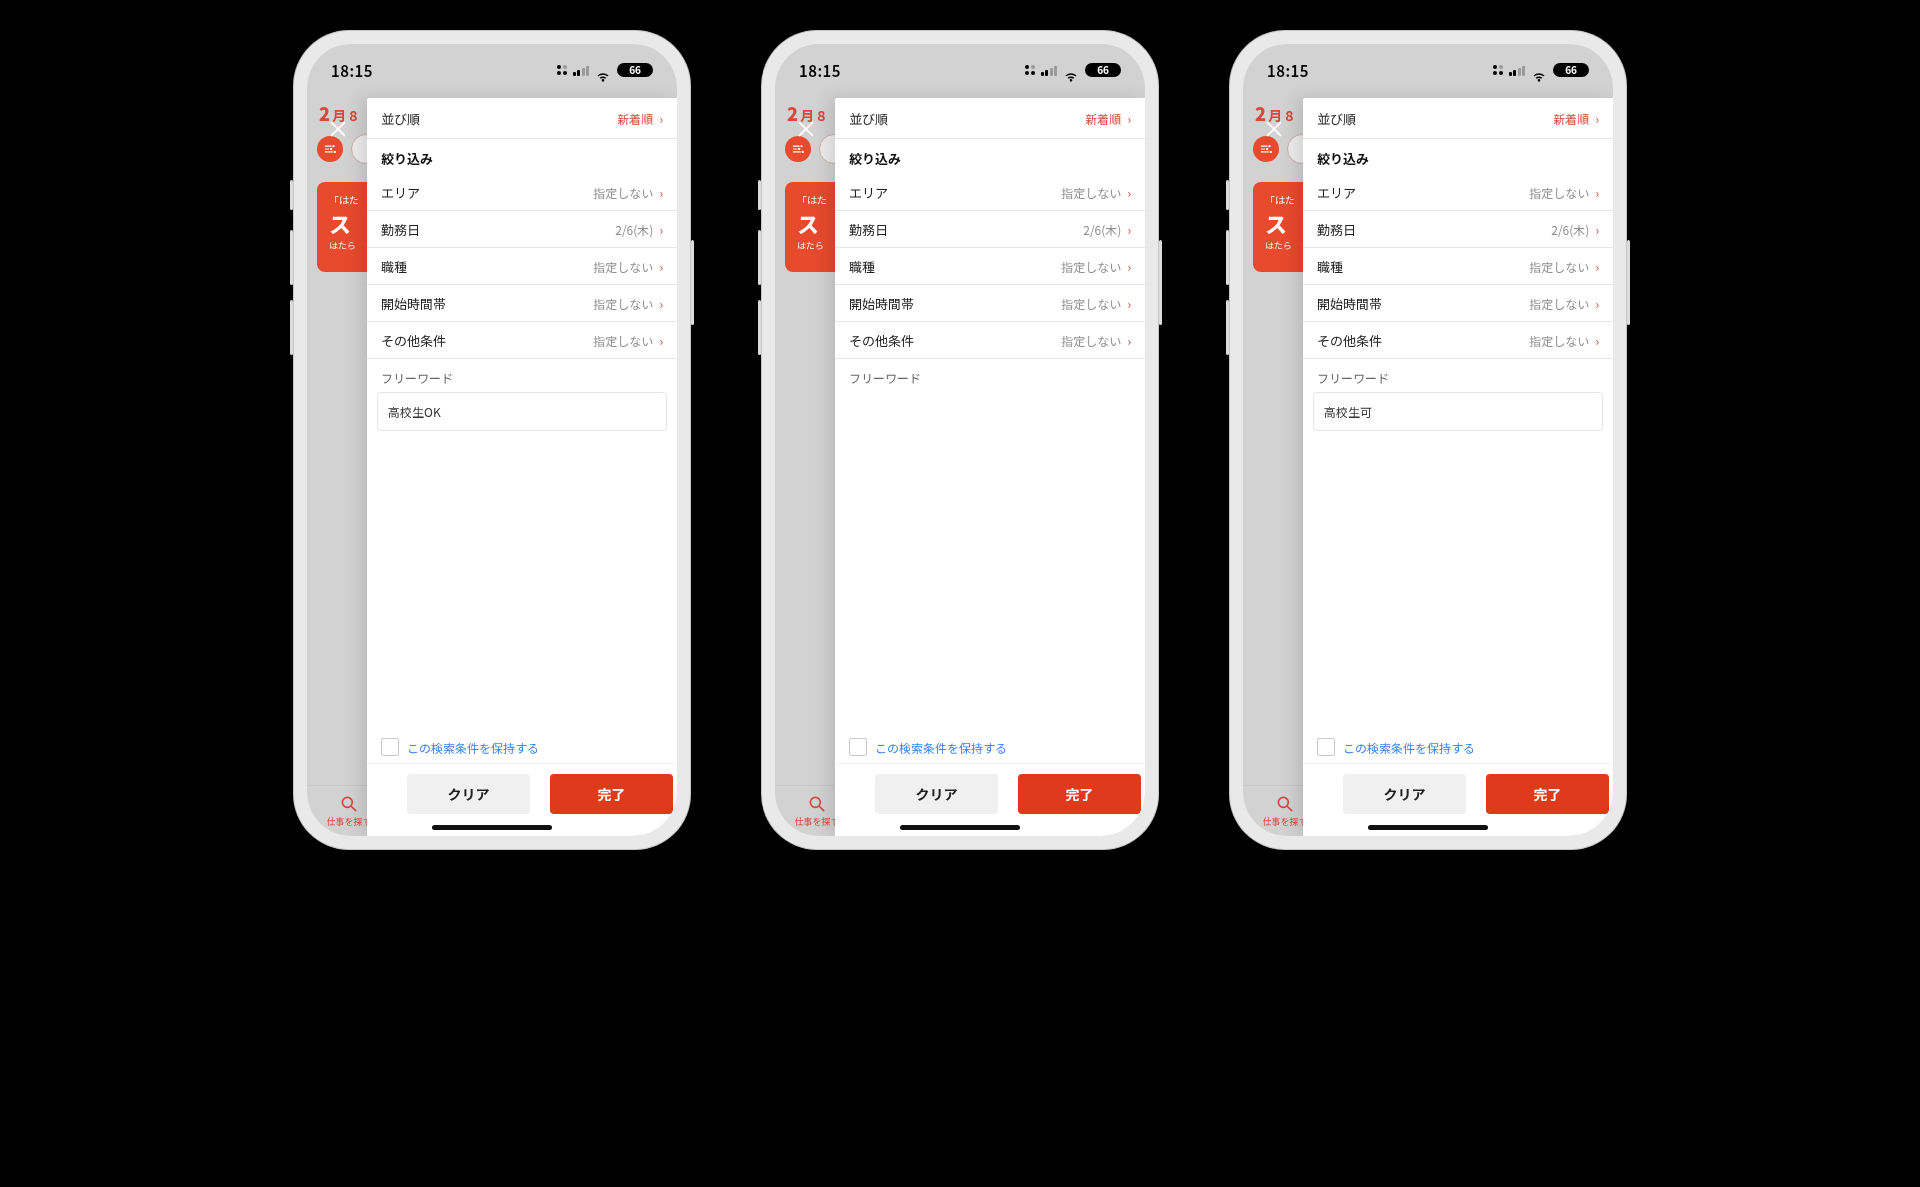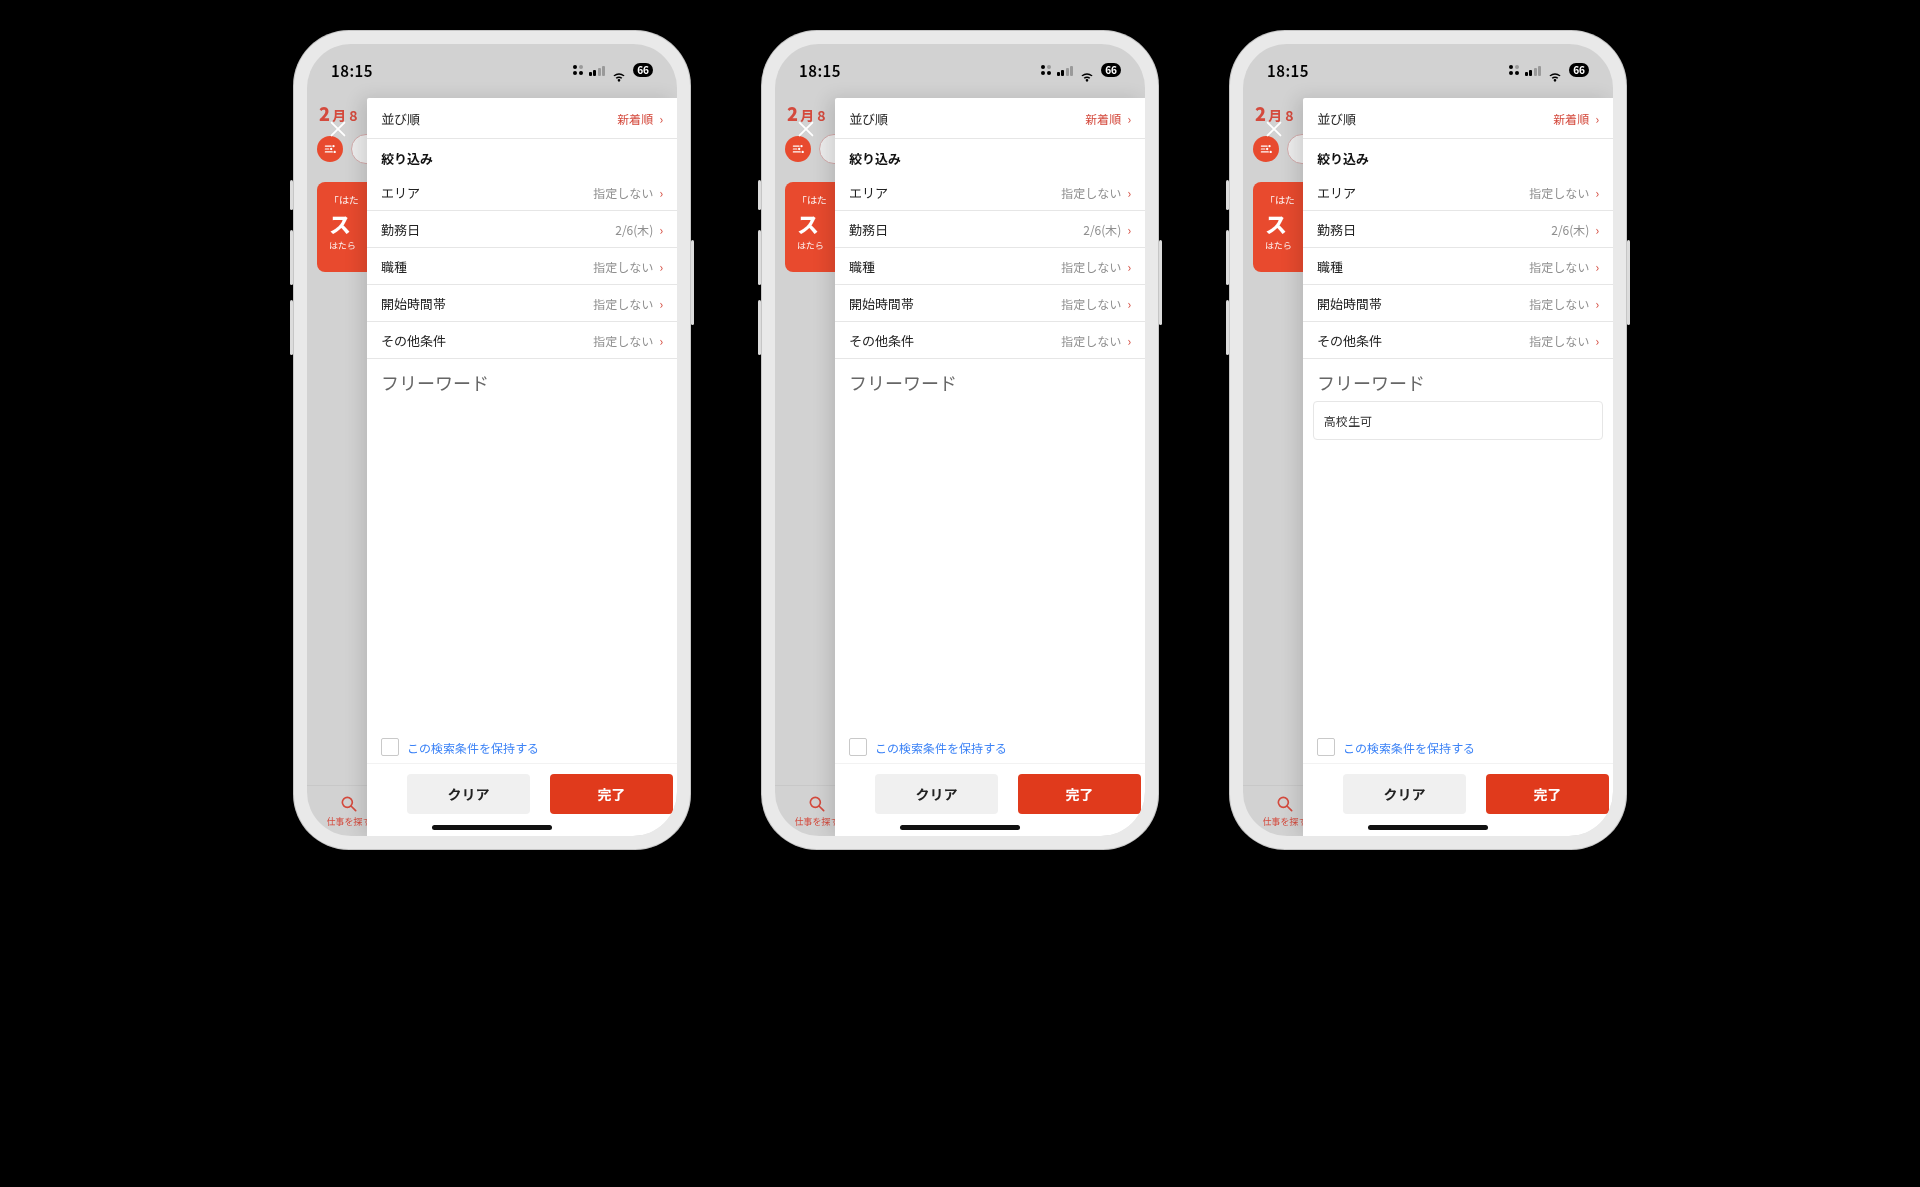--- a/index.html
+++ b/index.html
@@ -36,21 +36,21 @@
   .status .time{font-size:15px;letter-spacing:.5px;}
   .status .right{display:flex;align-items:center;gap:6px;}
   .dots{display:grid;grid-template-columns:repeat(2,4px);grid-auto-rows:4px;gap:2px;}
   .dots span{display:block;width:4px;height:4px;border-radius:50%;background:#000;}
   .dots span.dim{background:#9a9a9a;}
   .bars{display:flex;align-items:flex-end;gap:1.5px;height:12px;}
   .bars span{display:block;width:3px;background:#9a9a9a;border-radius:1px;}
   .bars span.on{background:#000;}
   .wifi{width:16px;height:12px;}
   .batt{display:flex;align-items:center;}
-  .batt .pill{background:#000;color:#fff;border-radius:8px;font-size:10px;font-weight:700;padding:1px 4px;line-height:12px;}
+  .batt .pill{background:#000;color:#fff;border-radius:8px;font-size:10px;font-weight:700;padding:1px 12px;line-height:12px;}
   
   .bg-content{position:absolute;inset:0;padding-top:46px;}
   .bg-row1{display:flex;align-items:center;padding:10px 12px 4px;}
   .bg-date{color:var(--red-text);font-weight:700;font-size:14px;display:flex;align-items:baseline;gap:2px;}
   .bg-date b{font-size:18px;}
   .bg-row2{display:flex;gap:8px;padding:4px 10px 10px;align-items:center;}
   .round{width:26px;height:26px;border-radius:50%;background:var(--red);display:flex;align-items:center;justify-content:center;color:#fff;font-size:12px;}
   .chip{border:1px solid #d18f8f;border-radius:18px;height:28px;min-width:60px;background:#fff;opacity:.6;}
   .banner{margin:8px 10px;background:var(--red);border-radius:8px;padding:10px 12px;color:#fff;min-height:70px;}
   .banner .t1{font-size:10px;opacity:.95;}
@@ -70,21 +70,21 @@
   .close-x svg{width:22px;height:22px;stroke:#fff;}
   .section-row{
     display:flex;align-items:center;justify-content:space-between;height:36px;padding:0 14px;border-bottom:1px solid var(--border);
     font-size:13px;color:var(--text);
   }
   .section-row.tall{height:40px;}
   .section-row .val{display:flex;align-items:center;gap:6px;color:var(--muted);font-size:12px;}
   .section-row .val.red{color:var(--red-text);}
   .chev{color:var(--red-text);font-size:12px;}
   .heading{font-weight:700;font-size:13px;padding:10px 14px 6px;color:#111;}
-  .subheading{font-size:18px;color:#666;padding:10px 14px 6px;}
+  .subheading{font-size:12px;color:#666;padding:10px 14px 6px;}
   .freeword-input{
     margin:0 10px;border:1px solid var(--border);border-radius:4px;padding:10px 10px;font-size:12px;color:#333;background:#fff;
   }
   .spacer{flex:1;}
   .save-row{display:flex;align-items:center;gap:8px;padding:8px 14px;font-size:12px;color:#3b82f6;}
   .checkbox{width:16px;height:16px;border:1px solid #c9c9c9;border-radius:2px;background:#fff;}
   .btn-row{display:flex;gap:20px;padding:10px 4px 22px;margin-left:36px;}
   .btn{flex:1;height:40px;border-radius:4px;display:flex;align-items:center;justify-content:center;font-size:14px;font-weight:700;}
   .btn.clear{background:var(--btn-gray);color:#222;}
   .btn.done{background:var(--sat-red);color:#fff;}
@@ -208,20 +208,21 @@
         </div>
         <div class="section-row">
           <span>その他条件</span>
           <span class="val">
               <span>指定しない</span>
               <span class="chev">›</span>
             </span>
         </div>
 
         <div class="subheading">フリーワード</div>
+        <div class="freeword-input"><span>高校生OK</span></div>
 
         <div class="spacer"></div>
 
         <div class="save-row shadow-top">
           <span class="checkbox"></span>
           <span>この検索条件を保持する</span>
         </div>
         <div class="btn-row">
           <div class="btn clear">
               <span>クリア</span>

